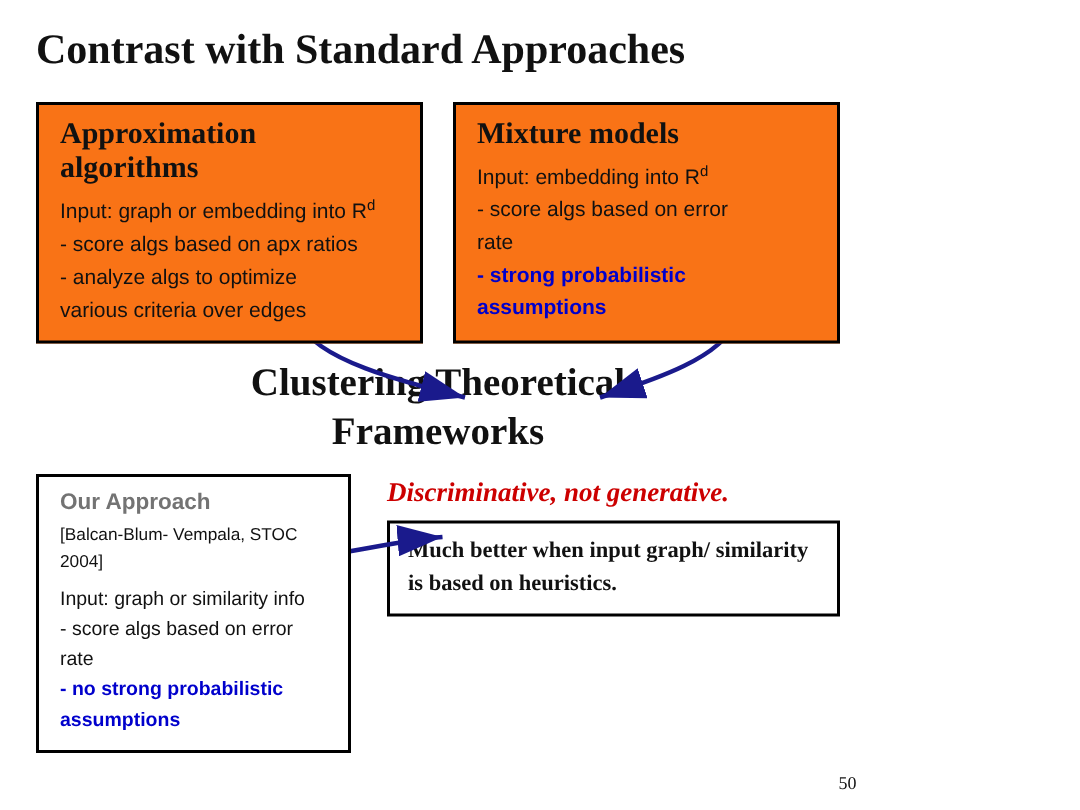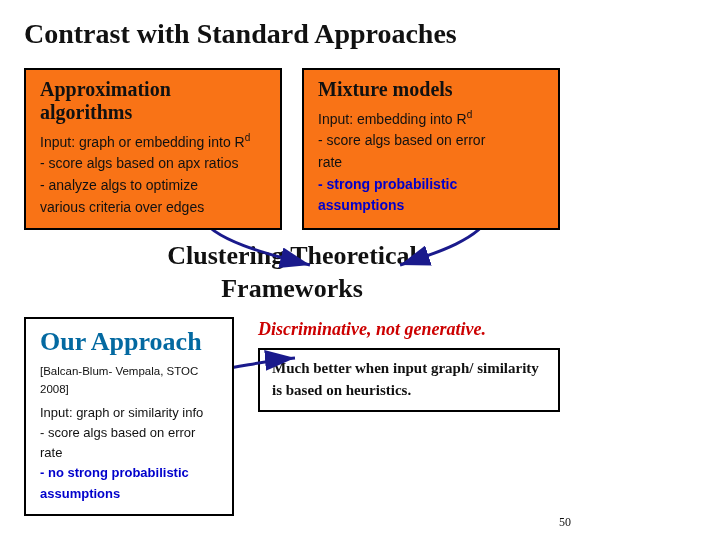--- a/index.html
+++ b/index.html
@@ -88,25 +88,25 @@
     .our-approach-box {
       border: 2.5px solid #000;
       padding: 8px 14px 10px 14px;
       width: 210px;
       min-width: 210px;
       background: #fff;
       position: relative;
     }
 
     .our-approach-title {
-      font-size: 26px;
-      font-weight: bold;
-      color: #0369a1;
+      font-size: 15px;
+      font-weight: bold;
+      color: #737373;
       margin-bottom: 6px;
-      font-family: Liberation Serif, serif;
+      font-family: Liberation Sans, sans-serif;
     }
 
     .our-approach-content {
       font-size: 13px;
       color: #111;
       line-height: 1.55;
     }
 
     .right-panel {
       flex: 1;
@@ -221,21 +221,21 @@
   <div class="center-banner">
     <div class="center-banner-text">Clustering Theoretical</div>
     <div class="center-banner-text">Frameworks</div>
   </div>
 
   <div class="bottom-row">
 
     <div class="our-approach-box">
       <div class="our-approach-title">Our Approach</div>
       <div class="our-approach-content">
-        <div style="font-size:11.5px; margin-bottom:4px;">[Balcan-Blum- Vempala, STOC 2008]</div>
+        <div style="font-size:11.5px; margin-bottom:4px;">[Balcan-Blum- Vempala, STOC 2004]</div>
         <div>Input: graph or similarity info</div>
         <div>- score  algs based on error</div>
         <div>rate</div>
         <div class="highlight-blue">- no strong probabilistic</div>
         <div class="highlight-blue">assumptions</div>
       </div>
     </div>
 
     <div class="right-panel">
       <div class="discriminative-label">Discriminative, not generative.</div>

